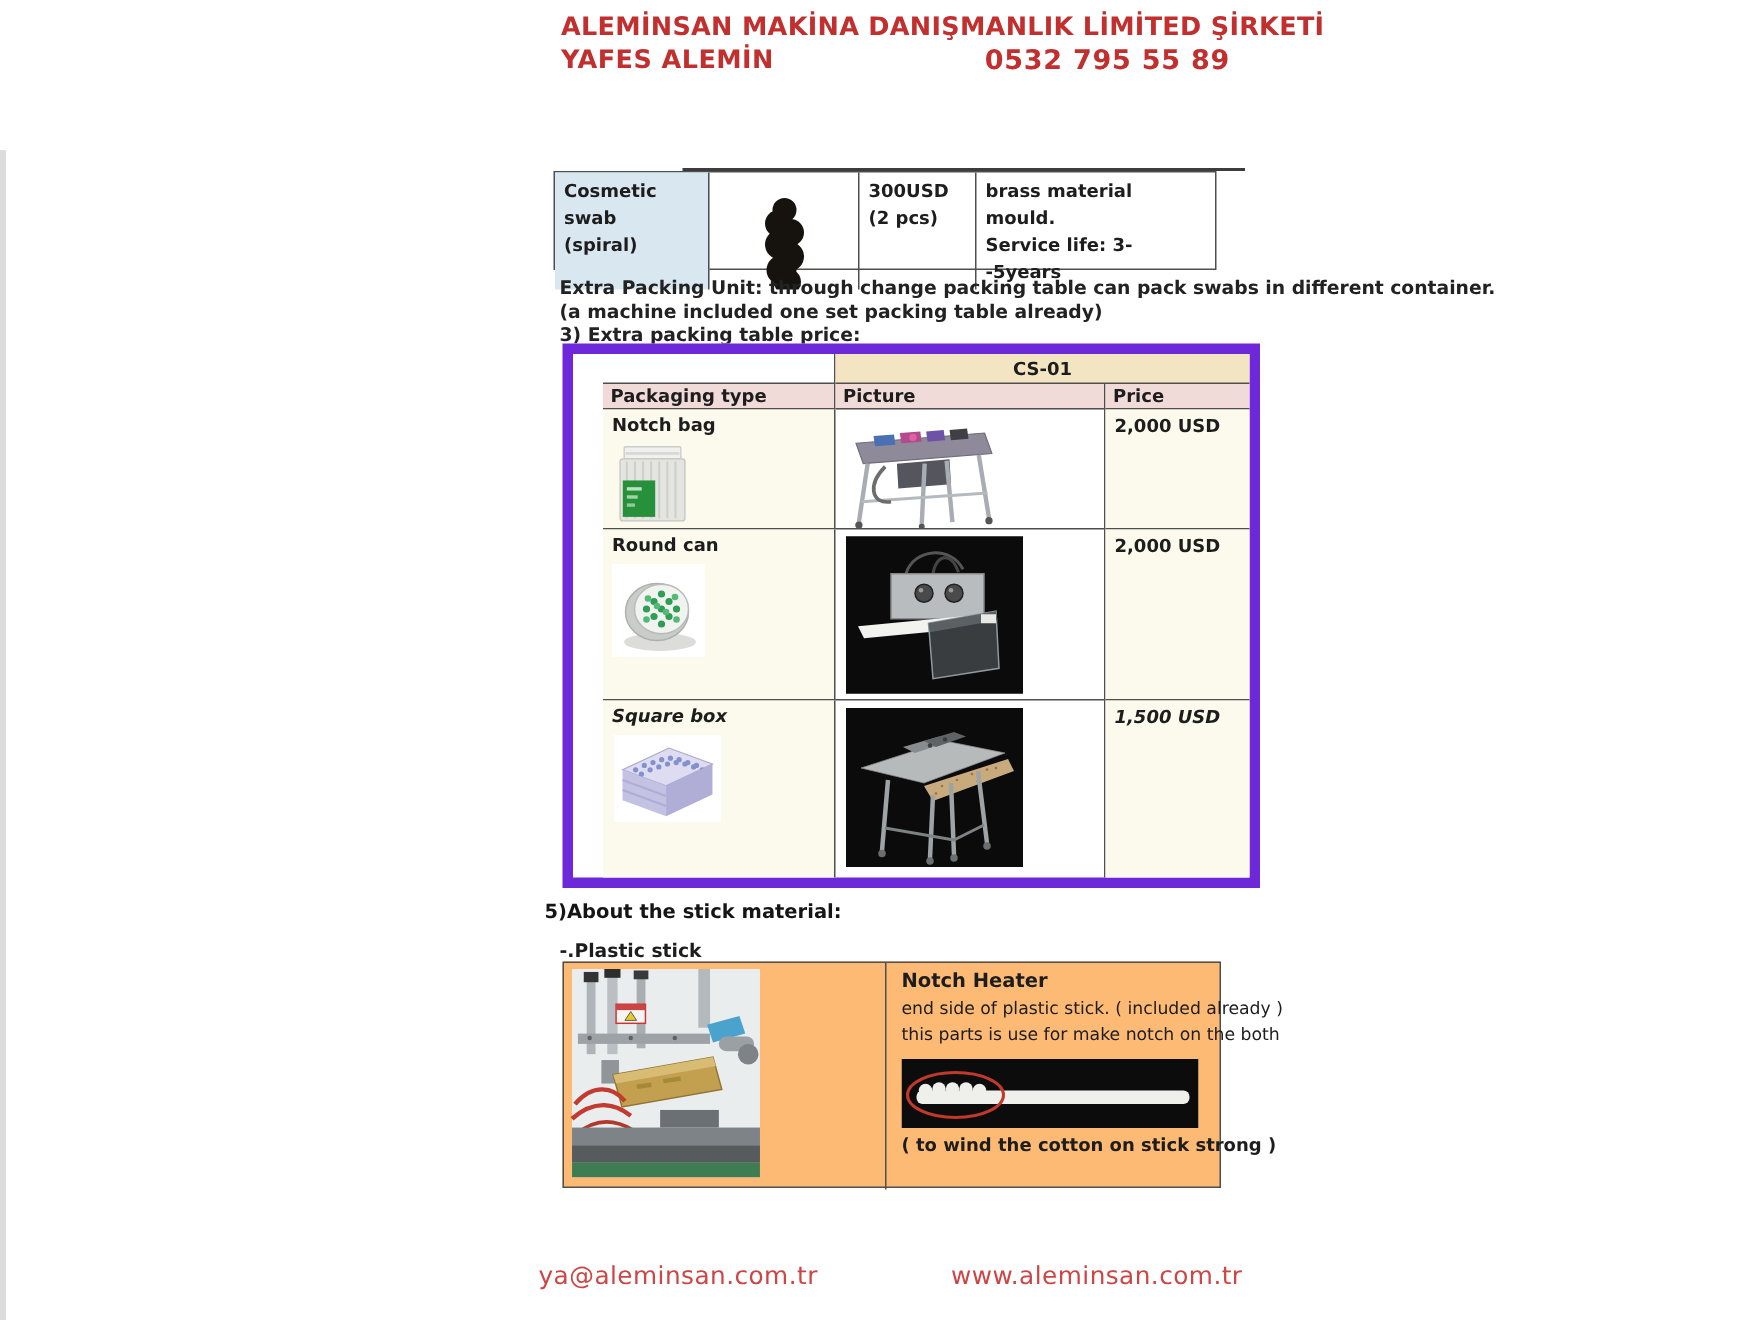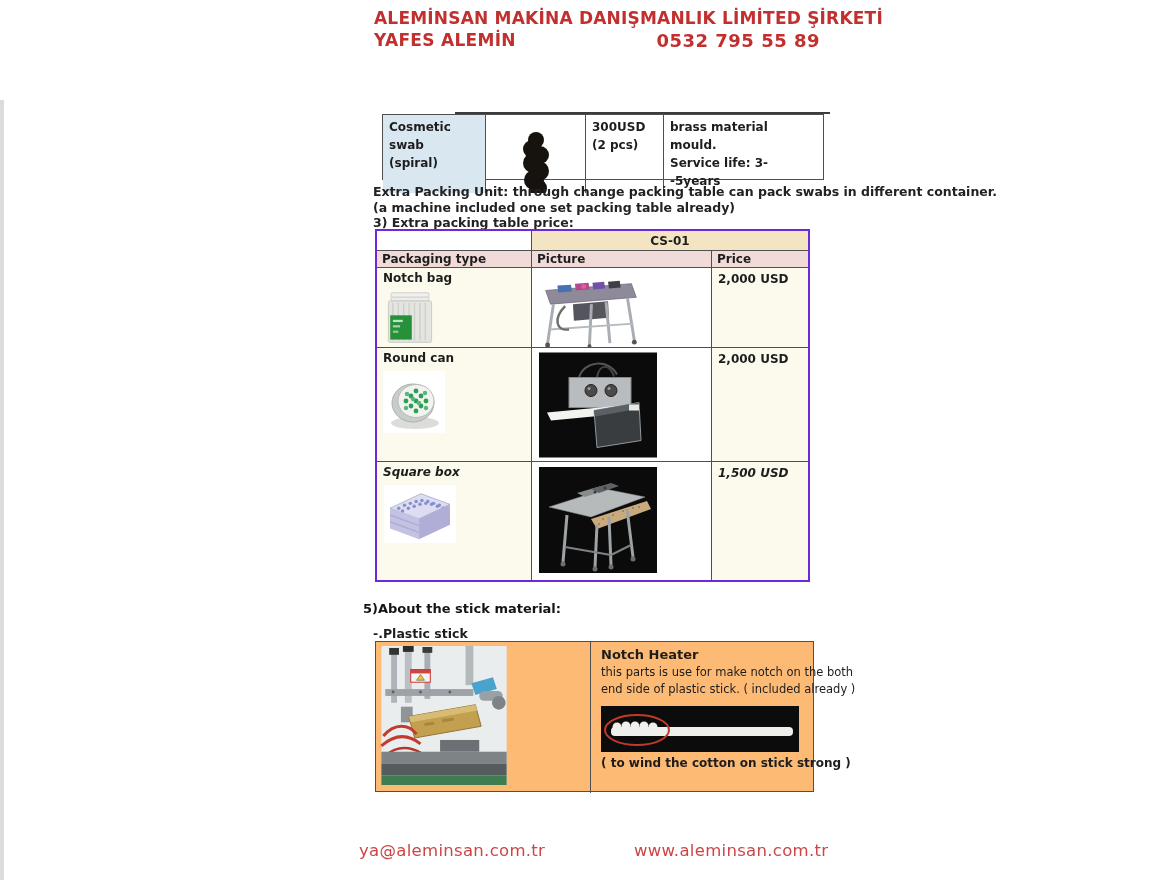--- a/index.html
+++ b/index.html
@@ -11,35 +11,35 @@
   
   .left-strip{left:0;top:100px;width:4px;height:780px;background:#dcdcdc;}
   
   .hdr-company{left:374px;top:8px;font-size:17px;font-weight:bold;color:#c22f2f;letter-spacing:.2px;white-space:nowrap;}
   .hdr-row2{left:374px;top:30px;width:446px;display:flex;justify-content:space-between;color:#c22f2f;font-weight:bold;}
   .hdr-person{font-size:17px;letter-spacing:.3px;}
   .hdr-phone{font-size:18px;letter-spacing:.5px;}
   
   .top-rule{left:455px;top:112px;width:375px;height:2px;background:#3c3c3c;}
   
-  #swab-table{left:382px;top:114px;width:440px;height:64px;display:grid;
+  #swab-table{left:369px;top:114px;width:440px;height:64px;display:grid;
     grid-template-columns:103px 100px 78px 1fr;border:1px solid #4f4f4f;background:#fff;}
   #swab-table .cell{border-right:1px solid #4f4f4f;font-size:12px;font-weight:600;line-height:18px;padding:3px 6px;}
   #swab-table .cell.last{border-right:none;}
   #swab-table .cell.img{padding:0;display:flex;align-items:flex-end;justify-content:center;}
   .blue-cell{background:#d9e7f1;}
   
   .note-line{font-size:12.5px;font-weight:600;color:#222;white-space:nowrap;}
   .n1{left:373px;top:184px;}
   .n2{left:373px;top:200px;}
   .n3{left:373px;top:215px;}
   
   #cs-table{left:375px;top:229px;width:431px;display:grid;
     grid-template-columns:155px 180px 96px;grid-template-rows:20px 17px 80px 114px 118px;
-    border:2px solid #6d28d9;background:#fff;}
+    border:7px solid #6d28d9;background:#fff;padding-left:20px;}
   #cs-table .cell{border-right:1px solid #4f4f4f;border-bottom:1px solid #4f4f4f;
     font-size:12px;font-weight:600;color:#1d1d1d;overflow:hidden;}
   #cs-table .cell.lastcol{border-right:none;}
   #cs-table .cell.lastrow{border-bottom:none;font-style:italic;}
   .tan{background:#f3e5c2;display:flex;align-items:center;justify-content:center;grid-column:2/4;}
   .pink{background:#f1dbd9;padding:1px 5px;line-height:15px;}
   .ivory{background:#fbfaec;}
   .pt-label{padding:3px 6px;}
   .pt-img{margin:3px 0 0 6px;}
   .pic-cell{display:flex;align-items:flex-start;padding:3px 0 0 4px;}
@@ -305,22 +305,22 @@
       <path d="M0,102 C16,88 30,92 40,100" stroke="#c23b2e" stroke-width="3" fill="none"></path>
       <path d="M4,112 C18,100 32,104 42,110" stroke="#b0392c" stroke-width="2.5" fill="none"></path>
       <rect x="60" y="96" width="40" height="12" fill="#6a7073"></rect>
       <rect x="0" y="108" width="128" height="12" fill="#7d8386"></rect>
       <rect x="0" y="120" width="128" height="12" fill="#565b5d"></rect>
       <rect x="0" y="132" width="128" height="10" fill="#3e7d52"></rect>
     </svg>
   </div>
   <div class="ncell-right">
     <div class="notch-title">Notch Heater</div>
+    <div class="notch-desc">end side of plastic stick.  (  included already )</div>
     <div class="notch-desc">this parts is use for make notch on the both</div>
-    <div class="notch-desc">end side of plastic stick.  (  included already )</div>
     <svg width="198" height="46" viewBox="0 0 198 46" style="margin-top:8px;display:block;">
       <rect x="0" y="0" width="198" height="46" fill="#0c0c0c"></rect>
       <rect x="10" y="21" width="182" height="9" rx="4" fill="#eff0ec"></rect>
       <g fill="#eff0ec">
         <circle cx="16" cy="21" r="4.5"></circle>
           <circle cx="25" cy="20" r="4.5"></circle>
           <circle cx="34" cy="20" r="4.5"></circle>
         <circle cx="43" cy="20" r="4.5"></circle>
           <circle cx="52" cy="21" r="4.5"></circle>
       </g>

